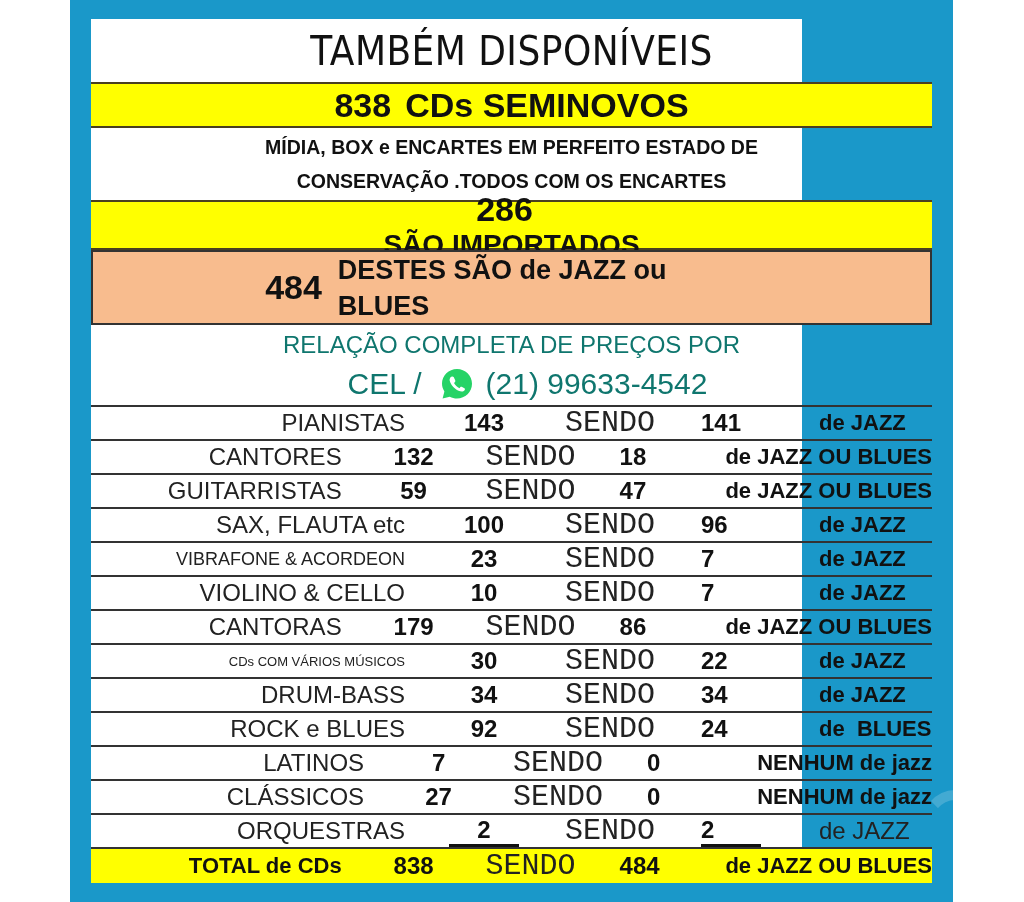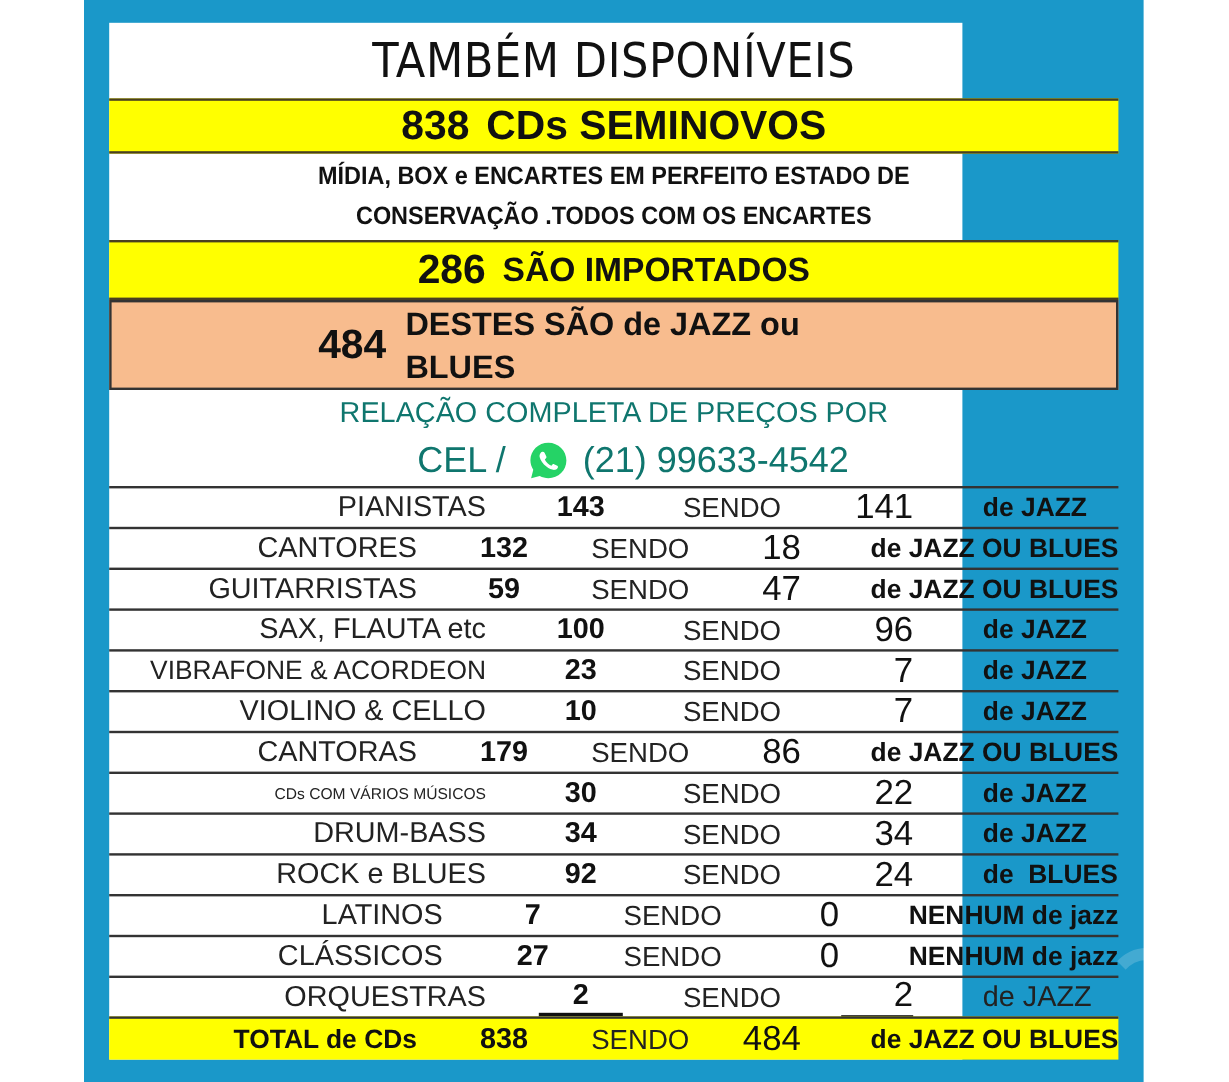--- a/index.html
+++ b/index.html
@@ -9,39 +9,39 @@
     .band { position: absolute; left: 0; width: 841px; box-sizing: border-box; }
     .title { top: 0; height: 63px; display: flex; align-items: center; justify-content: center;
       font-family: "DejaVu Sans", sans-serif; font-size: 40px; color: #111; letter-spacing: 0.5px; transform: scaleX(0.9); }
     .yellow { background: #ffff00; border-top: 2px solid #4a4020; border-bottom: 2px solid #4a4020; }
     .seminovos { top: 63px; height: 46px; display: flex; align-items: center; justify-content: center;
       font-weight: bold; font-size: 34px; color: #111; }
     .seminovos .num { margin-right: 14px; }
     .midia { top: 109px; height: 72px; display: flex; flex-direction: column; align-items: center; justify-content: center;
       font-weight: bold; font-size: 21px; color: #111; line-height: 34px; transform: scaleX(0.93); }
     .importados { top: 181px; height: 50px; display: flex; align-items: center; justify-content: center;
-      font-weight: bold; font-size: 28px; color: #111; }
+      font-weight: bold; font-size: 28px; color: #111; flex-direction: column; }
     .importados .num { font-size: 34px; margin-right: 14px; }
     .jazz { top: 231px; height: 75px; background: #f8bc8e; border: 2px solid #333; display: flex; align-items: center; justify-content: center; }
     .jazz .num { font-weight: bold; font-size: 34px; color: #111; margin-right: 16px; }
     .jazz .txt { font-weight: bold; font-size: 27px; color: #111; line-height: 36px; width: 420px; }
     .relacao { top: 306px; height: 80px; display: flex; flex-direction: column; align-items: center; justify-content: center; color: #0f766e; }
     .relacao .line1 { font-size: 24px; line-height: 38px; }
     .relacao .line2 { font-size: 30px; line-height: 40px; display: flex; align-items: center; margin-left: 32px; }
     .wa { display: inline-block; width: 34px; height: 34px; margin: 0 12px 0 18px; }
     .table { top: 386px; height: 478px; }
     .row { position: absolute; left: 0; width: 841px; height: 34px; border-top: 2px solid #333; box-sizing: border-box; display: flex; align-items: center; gap: 44px; }
     .row.total { background: #ffff00; border-top: 2px solid #333; }
     .c-cat { width: 314px; text-align: right; font-size: 24px; color: #222; white-space: nowrap; }
     .c-cat.small { font-size: 13px; }
-    .c-cat.mid { font-size: 22px; }
+    .c-cat.mid { font-size: 18px; }
     .c-cat.bold { font-weight: bold; font-size: 22px; color: #111; }
     .c-n1 { width: 70px; text-align: center; font-weight: bold; font-size: 24px; color: #111; }
-    .c-sendo { width: 94px; text-align: center; font-size: 23px; color: #222; }
-    .c-n2 { width: 60px; text-align: right; font-weight: normal; font-size: 29px; color: #111; }
+    .c-sendo { width: 94px; text-align: center; font-size: 30px; color: #222; font-family: Liberation Mono, monospace; }
+    .c-n2 { width: 60px; text-align: left; font-weight: bold; font-size: 24px; color: #111; }
     .c-desc { padding-left: 14px; font-weight: bold; font-size: 22px; color: #111; white-space: nowrap; }
     .c-desc.light { font-weight: normal; font-size: 24px; color: #222; }
     .uline { border-bottom: 3px solid #111; }
     .watermark { position: absolute; left: 920px; top: 790px; width: 50px; height: 60px; border-radius: 50%; border: 10px solid rgba(255,255,255,0.18); border-left-color: transparent; border-bottom-color: transparent; }
   </style>
 </head>
 <body>
 
 <div class="frame">
   <div class="inner">

